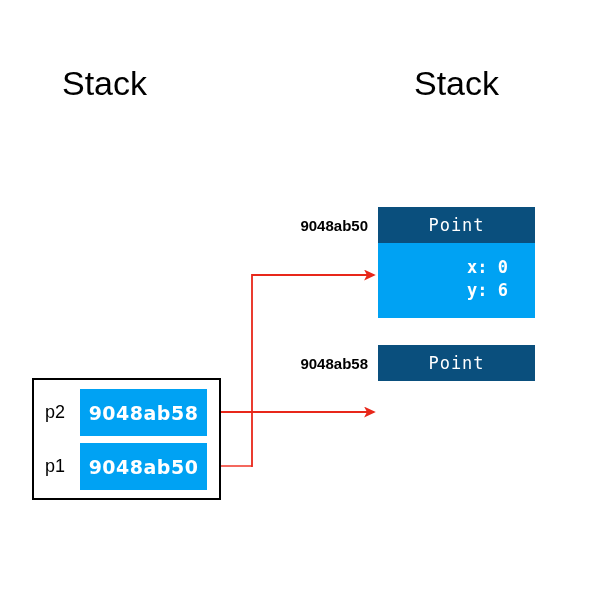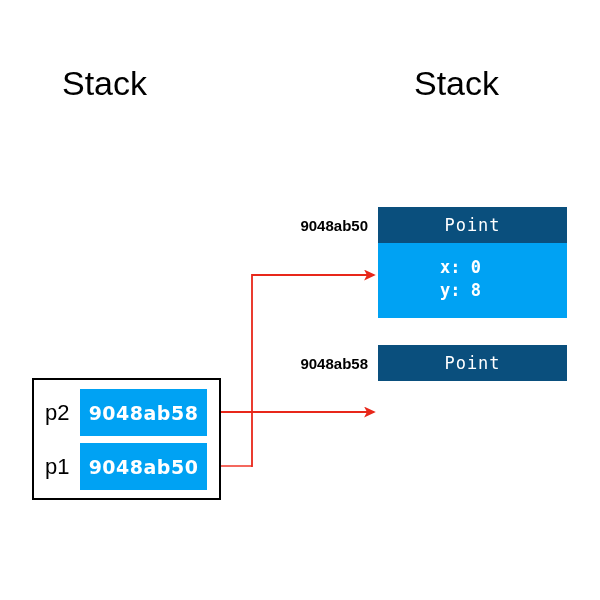--- a/index.html
+++ b/index.html
@@ -59,21 +59,21 @@
     display: flex;
     align-items: center;
   }
   #stack-row-p2 { top: 9px; }
   #stack-row-p1 { top: 63px; }
   .stack-var-name {
     position: absolute;
     left: 11px;
     width: 40px;
     font-family: "Liberation Sans", sans-serif;
-    font-size: 22px;
+    font-size: 18px;
     font-weight: 400;
     color: #000000;
     text-align: left;
   }
   .stack-value-box {
     position: absolute;
     left: 46px;
     width: 127px;
     height: 47px;
     background: #00a2f3;
@@ -85,21 +85,21 @@
     font-family: "DejaVu Sans", sans-serif;
     font-size: 19px;
     font-weight: bold;
     color: #ffffff;
     letter-spacing: 0.5px;
   }
 
   
   .heap-object {
     position: absolute;
-    width: 189px;
+    width: 157px;
   }
   #heap-object-0 { left: 378px; top: 207px; }
   #heap-object-1 { left: 378px; top: 345px; }
 
   .heap-header {
     height: 36px;
     background: #0a4f7d;
     display: flex;
     align-items: center;
     justify-content: center;
@@ -107,20 +107,21 @@
   .heap-header-text {
     font-family: "DejaVu Sans Mono", monospace;
     font-size: 17px;
     font-weight: 400;
     color: #ffffff;
     letter-spacing: 1px;
   }
   .heap-body {
     background: #00a2f3;
     padding: 13px 0 16px 0;
+    text-align: center;
   }
   .heap-field {
     font-family: "DejaVu Sans Mono", monospace;
     font-size: 17px;
     font-weight: bold;
     color: #ffffff;
     padding-left: 62px;
     line-height: 23px;
     white-space: pre;
   }
@@ -183,21 +184,21 @@
 
   <div class="heap-address" id="heap-address-0">9048ab50</div>
   <div class="heap-address" id="heap-address-1">9048ab58</div>
 
   <div class="heap-object" id="heap-object-0">
     <div class="heap-header">
       <span class="heap-header-text">Point</span>
     </div>
     <div class="heap-body">
       <div class="heap-field">x: 0</div>
-      <div class="heap-field">y: 8</div>
+      <div class="heap-field">y: 6</div>
     </div>
   </div>
 
   <div class="heap-object" id="heap-object-1">
     <div class="heap-header">
       <span class="heap-header-text">Point</span>
     </div>
   </div>
 
 </div>

